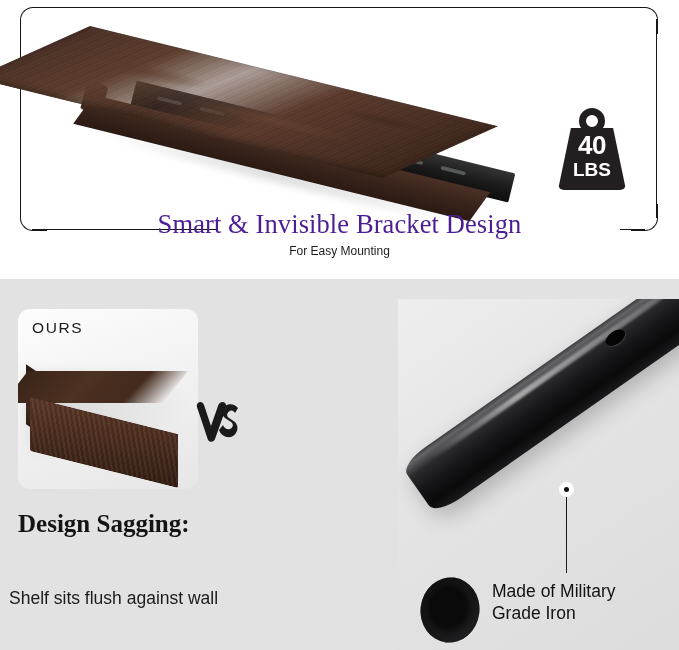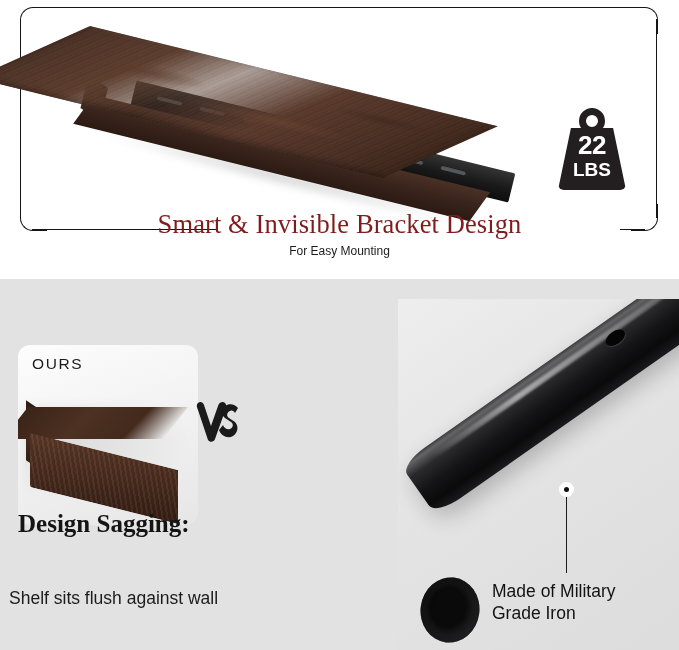--- a/index.html
+++ b/index.html
@@ -179,21 +179,21 @@
   }
 
   
   #top-headline {
     position: absolute;
     left: 0; top: 209px;
     width: 679px;
     text-align: center;
     font-family: "Liberation Serif", serif;
     font-size: 26.5px;
-    color: #7f1d1d;
+    color: #4c1d95;
     letter-spacing: 0.1px;
     white-space: nowrap;
   }
   #top-subtitle {
     position: absolute;
     left: 0; top: 244px;
     width: 679px;
     text-align: center;
     font-size: 12px;
     color: #1c1c1c;
@@ -215,21 +215,21 @@
     left: 18px; top: 30px;
     width: 372px; height: 180px;
   }
   .compare-card {
     position: absolute;
     top: 0;
     width: 180px; height: 180px;
     border-radius: 12px;
     overflow: hidden;
   }
-  #card-ours  { left: 0px;   background: linear-gradient(160deg, #fdfdfd 0%, #f3f3f3 45%, #e6e6e6 100%); margin-top: 36px; }
+  #card-ours  { left: 0px;   background: linear-gradient(160deg, #fdfdfd 0%, #f3f3f3 45%, #e6e6e6 100%); }
   #card-others{ left: 192px; background: linear-gradient(160deg, #d8d8d8 0%, #cfcfcf 40%, #c9c9c9 100%); }
 
   .card-label {
     position: absolute;
     top: 10px;
     font-size: 15.5px;
     letter-spacing: 1.6px;
     color: #1a1a1a;
     z-index: 4;
   }
@@ -441,21 +441,21 @@
       <div class="shelf-part" id="shelf-endcap"></div>
       <div class="shelf-part" id="shelf-front"></div>
       <div class="shelf-part" id="shelf-top"></div>
       <div class="shelf-part" id="shelf-grain"></div>
     </div>
 
     <div id="weight-badge">
       <div id="badge-handle"></div>
       <div id="badge-body"></div>
       <div id="badge-text">
-        <span id="badge-number">22</span>
+        <span id="badge-number">40</span>
         <span id="badge-unit">LBS</span>
       </div>
     </div>
 
     <div id="top-headline">Smart &amp; Invisible Bracket Design</div>
     <div id="top-subtitle">For Easy Mounting</div>
   </div>
 
   <div id="bottom-panel">
 

